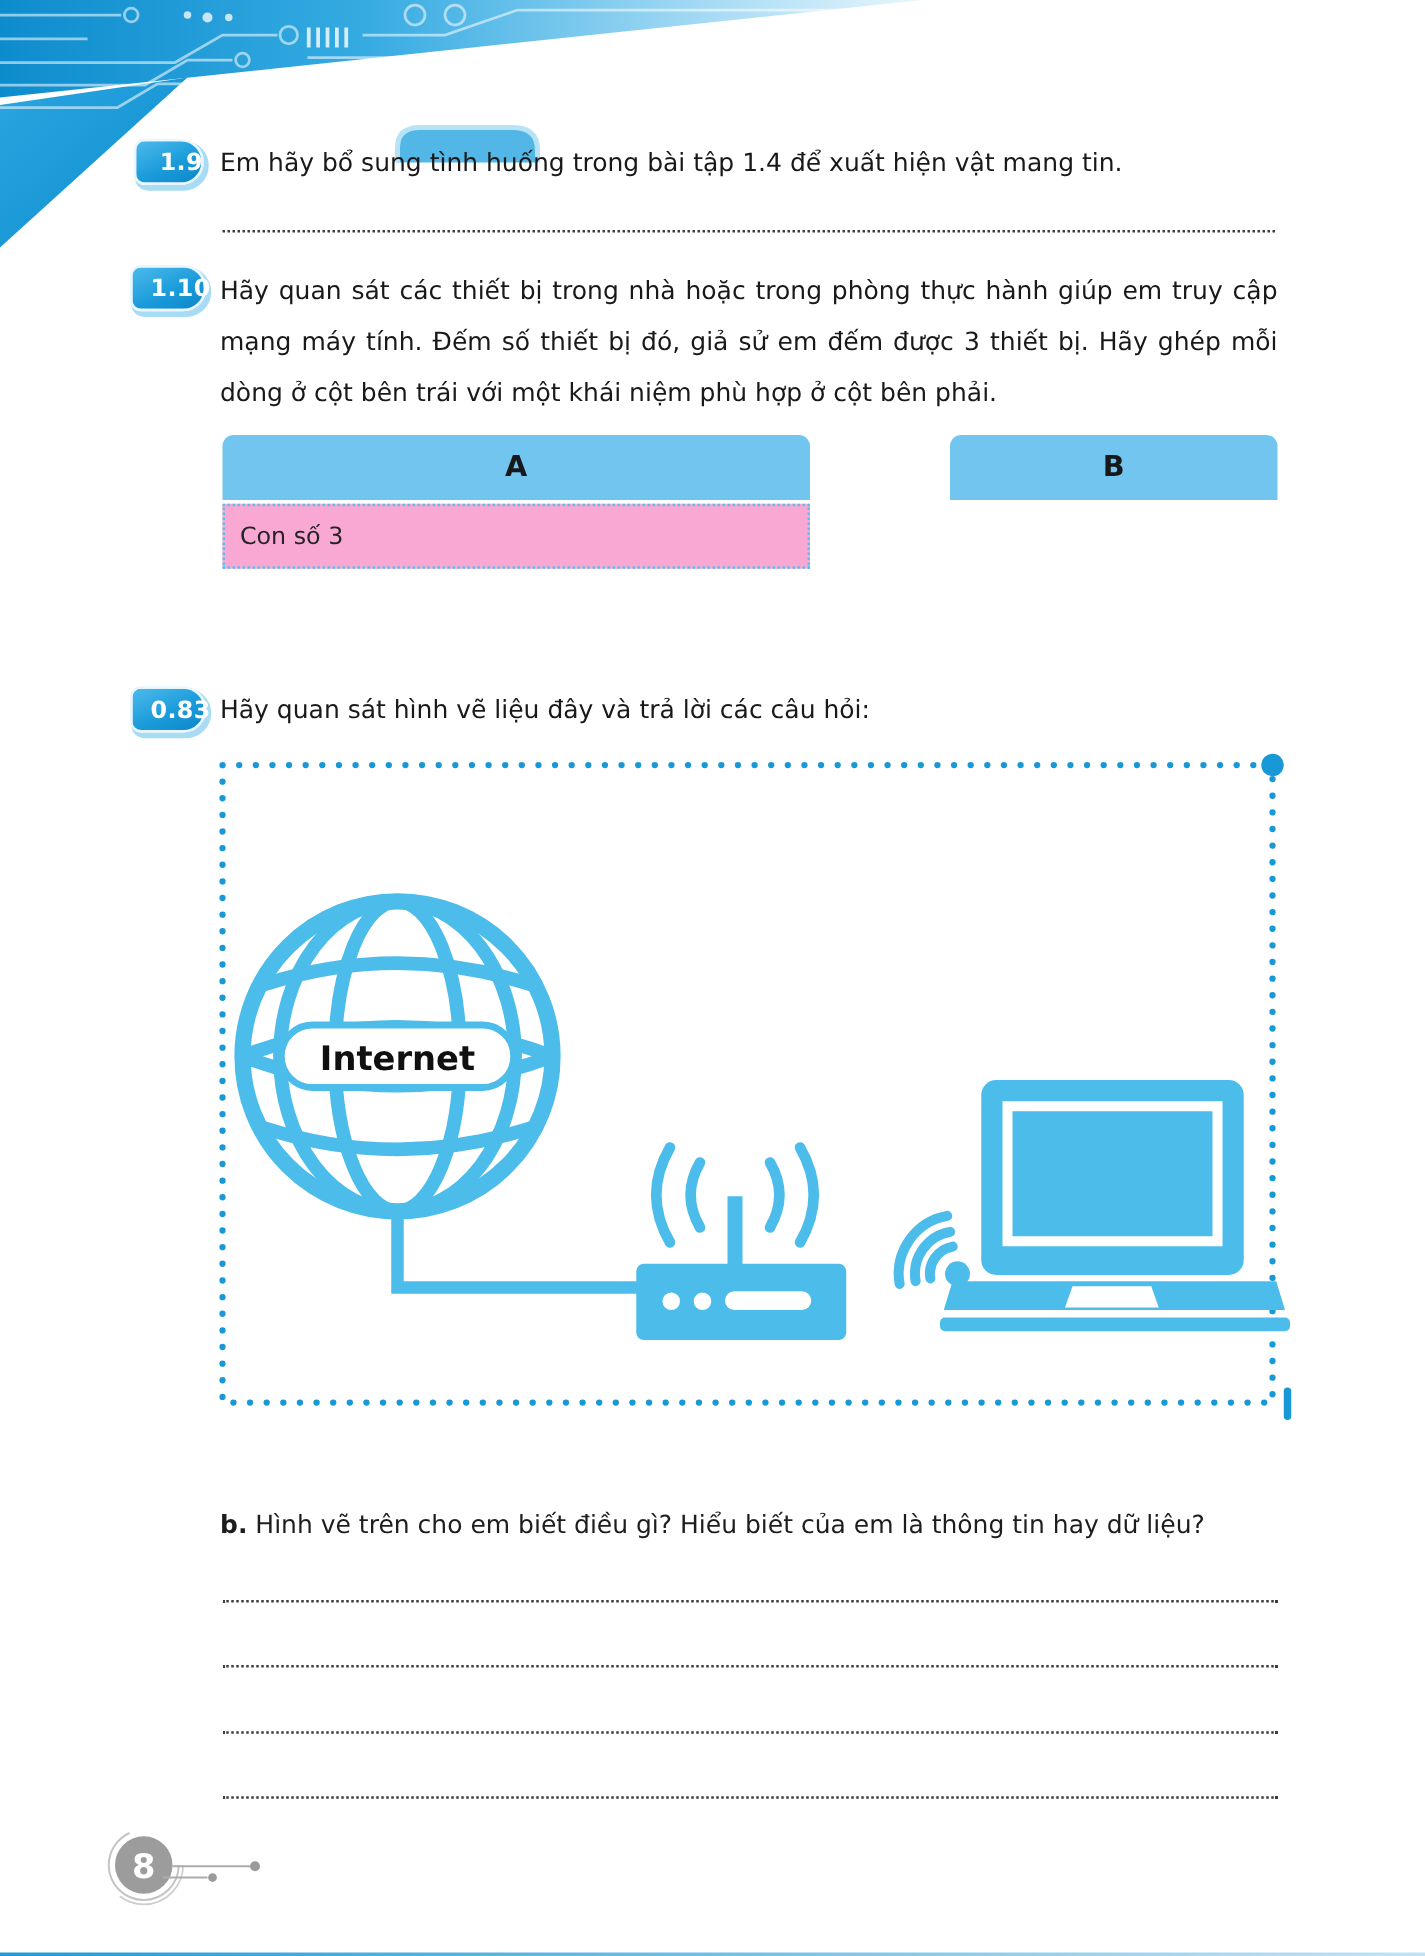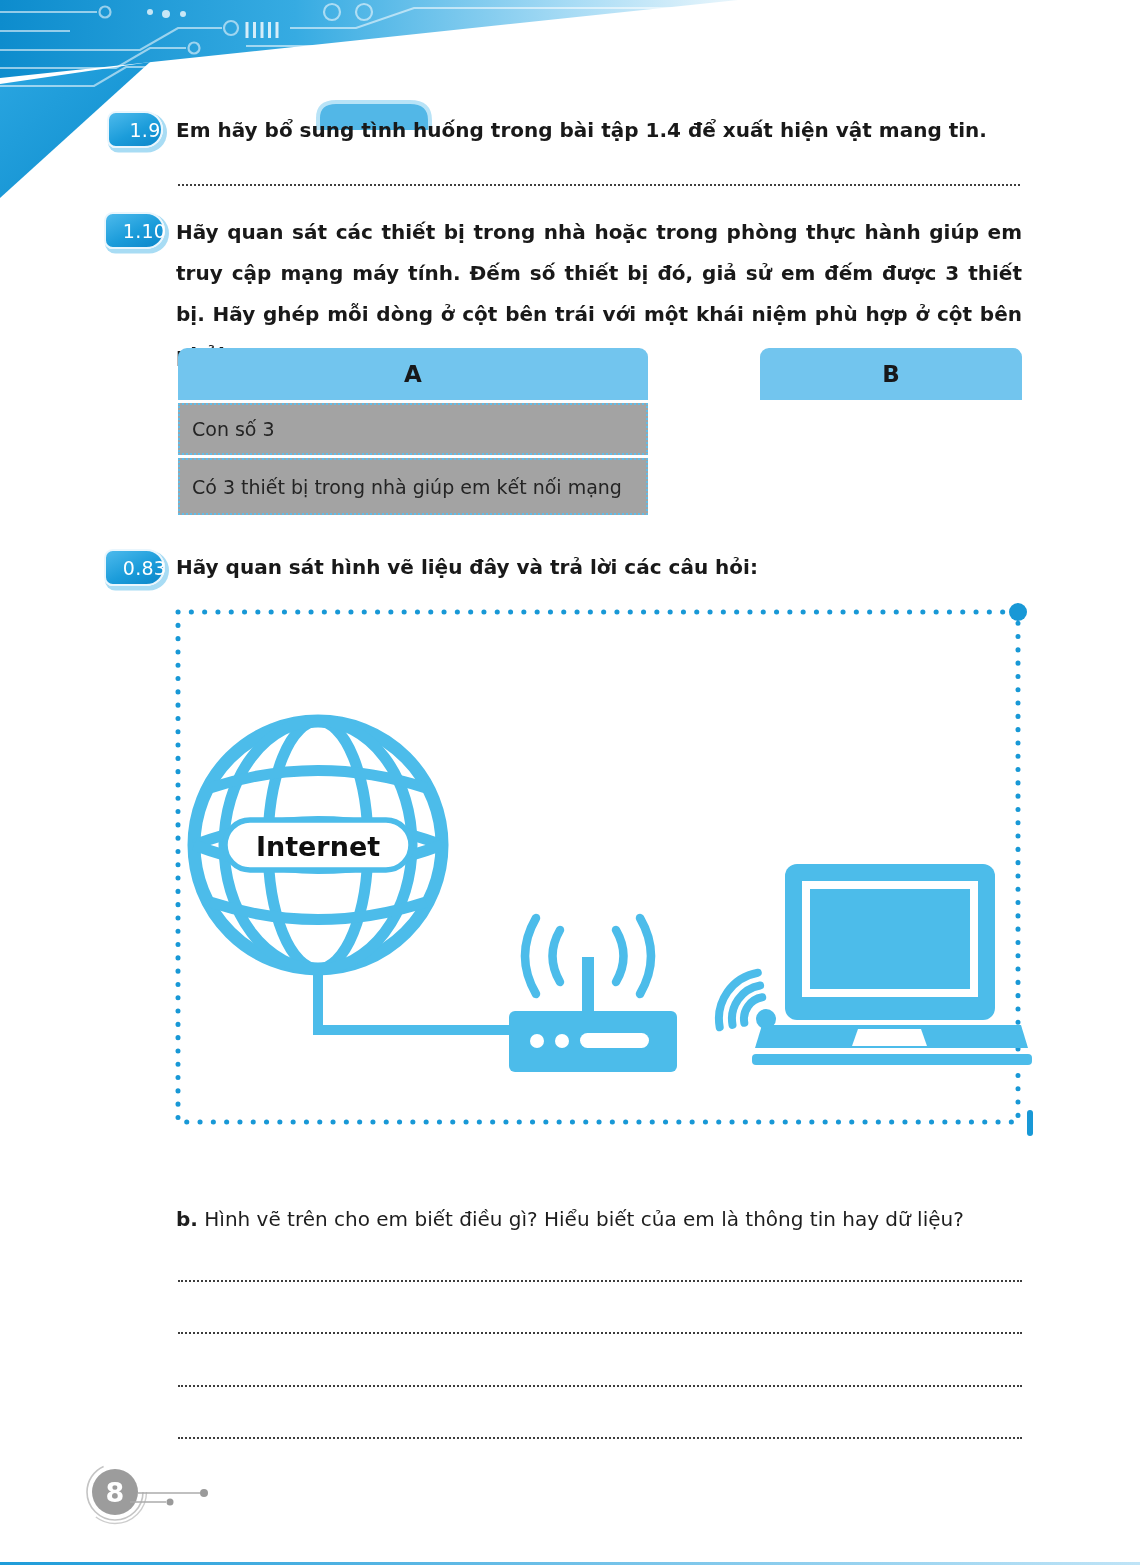--- a/index.html
+++ b/index.html
@@ -4,27 +4,27 @@
 <style>
   html,body{margin:0;padding:0;background:#ffffff;}
   .page{position:relative;width:1140px;height:1565px;margin:0 auto;background:#ffffff;overflow:hidden;
         font-family:"DejaVu Sans","Liberation Sans",sans-serif;color:#1b1b1b;}
   .abs{position:absolute;}
   
   .badge{position:absolute;height:37px;display:flex;align-items:center;justify-content:center;
          background:linear-gradient(155deg,#4dbaec 0%,#1b9cda 55%,#0c86c9 100%);
          border:2px solid #eaf6fd;border-radius:9px 19px 19px 9px;
          box-shadow:2.5px 3px 0 1.5px #a8dcf4;
-         color:#fff;font-weight:normal;font-size:19px;letter-spacing:.3px;box-sizing:border-box;padding-left:20px;}
-  .prompt{position:absolute;font-weight:bold;font-size:20px;line-height:28px;color:#191919;}
+         color:#fff;font-weight:bold;font-size:19px;letter-spacing:.3px;box-sizing:border-box;padding-left:20px;}
+  .prompt{position:absolute;font-weight:normal;font-size:20px;line-height:28px;color:#191919;}
   .prompt.multi{line-height:41px;text-align:justify;}
   .dotline{position:absolute;height:0;border-top:2px dotted #3d3d3d;}
   .thead{position:absolute;background:#72c5ee;border-radius:9px 9px 0 0;display:flex;align-items:center;
          justify-content:center;font-weight:bold;font-size:23px;color:#17181a;}
-  .tcell{position:absolute;border:2px dotted #5fbde9;background:#a3a3a3;display:flex;align-items:center;
+  .tcell{position:absolute;border:2px dotted #5fbde9;background:#f9a8d4;display:flex;align-items:center;
          padding:0 12px;font-size:19px;color:#242424;box-sizing:border-box;}
   .q{position:absolute;font-size:20px;color:#1d1d1d;}
   .q b{font-weight:bold;}
   .bottom-strip{position:absolute;left:0;bottom:0;width:1140px;height:3px;
                 background:linear-gradient(90deg,#1e9cd9,#bfe4f7);}
 </style>
 </head>
 <body>
 
 <div class="page">
@@ -75,21 +75,20 @@
 
   <div class="badge" style="left:107px;top:111px;width:56px">1.9</div>
   <div class="prompt" style="left:176px;top:116px;width:852px">Em hãy bổ sung tình huống trong bài tập 1.4 để xuất hiện vật mang tin.</div>
   <div class="dotline" style="left:178px;top:184px;width:842px"></div>
 
   <div class="badge" style="left:104px;top:212px;width:61px">1.10</div>
   <div class="prompt multi" style="left:176px;top:212px;width:846px">Hãy quan sát các thiết bị trong nhà hoặc trong phòng thực hành giúp em truy cập mạng máy tính. Đếm số thiết bị đó, giả sử em đếm được 3 thiết bị. Hãy ghép mỗi dòng ở cột bên trái với một khái niệm phù hợp ở cột bên phải.</div>
 
   <div class="thead" style="left:178px;top:348px;width:470px;height:52px">A</div>
   <div class="tcell" style="left:178px;top:403px;width:470px;height:52px">Con số 3</div>
-  <div class="tcell" style="left:178px;top:458px;width:470px;height:57px">Có 3 thiết bị trong nhà giúp em kết nối mạng</div>
 
   <div class="thead" style="left:760px;top:348px;width:262px;height:52px">B</div>
 
   <div class="badge" style="left:104px;top:549px;width:61px">0.83</div>
   <div class="prompt" style="left:176px;top:553px;width:846px">Hãy quan sát hình vẽ liệu đây và trả lời các câu hỏi:</div>
 
   <svg class="abs" style="left:170px;top:598px" width="872" height="545" viewBox="0 0 872 545">
 
     <rect x="8" y="14" width="840" height="510" fill="none" stroke="#1898d6" stroke-width="5" stroke-dasharray="0.1 13.2" stroke-linecap="round"></rect>
     <circle cx="848" cy="14" r="9" fill="#1898d6"></circle>

